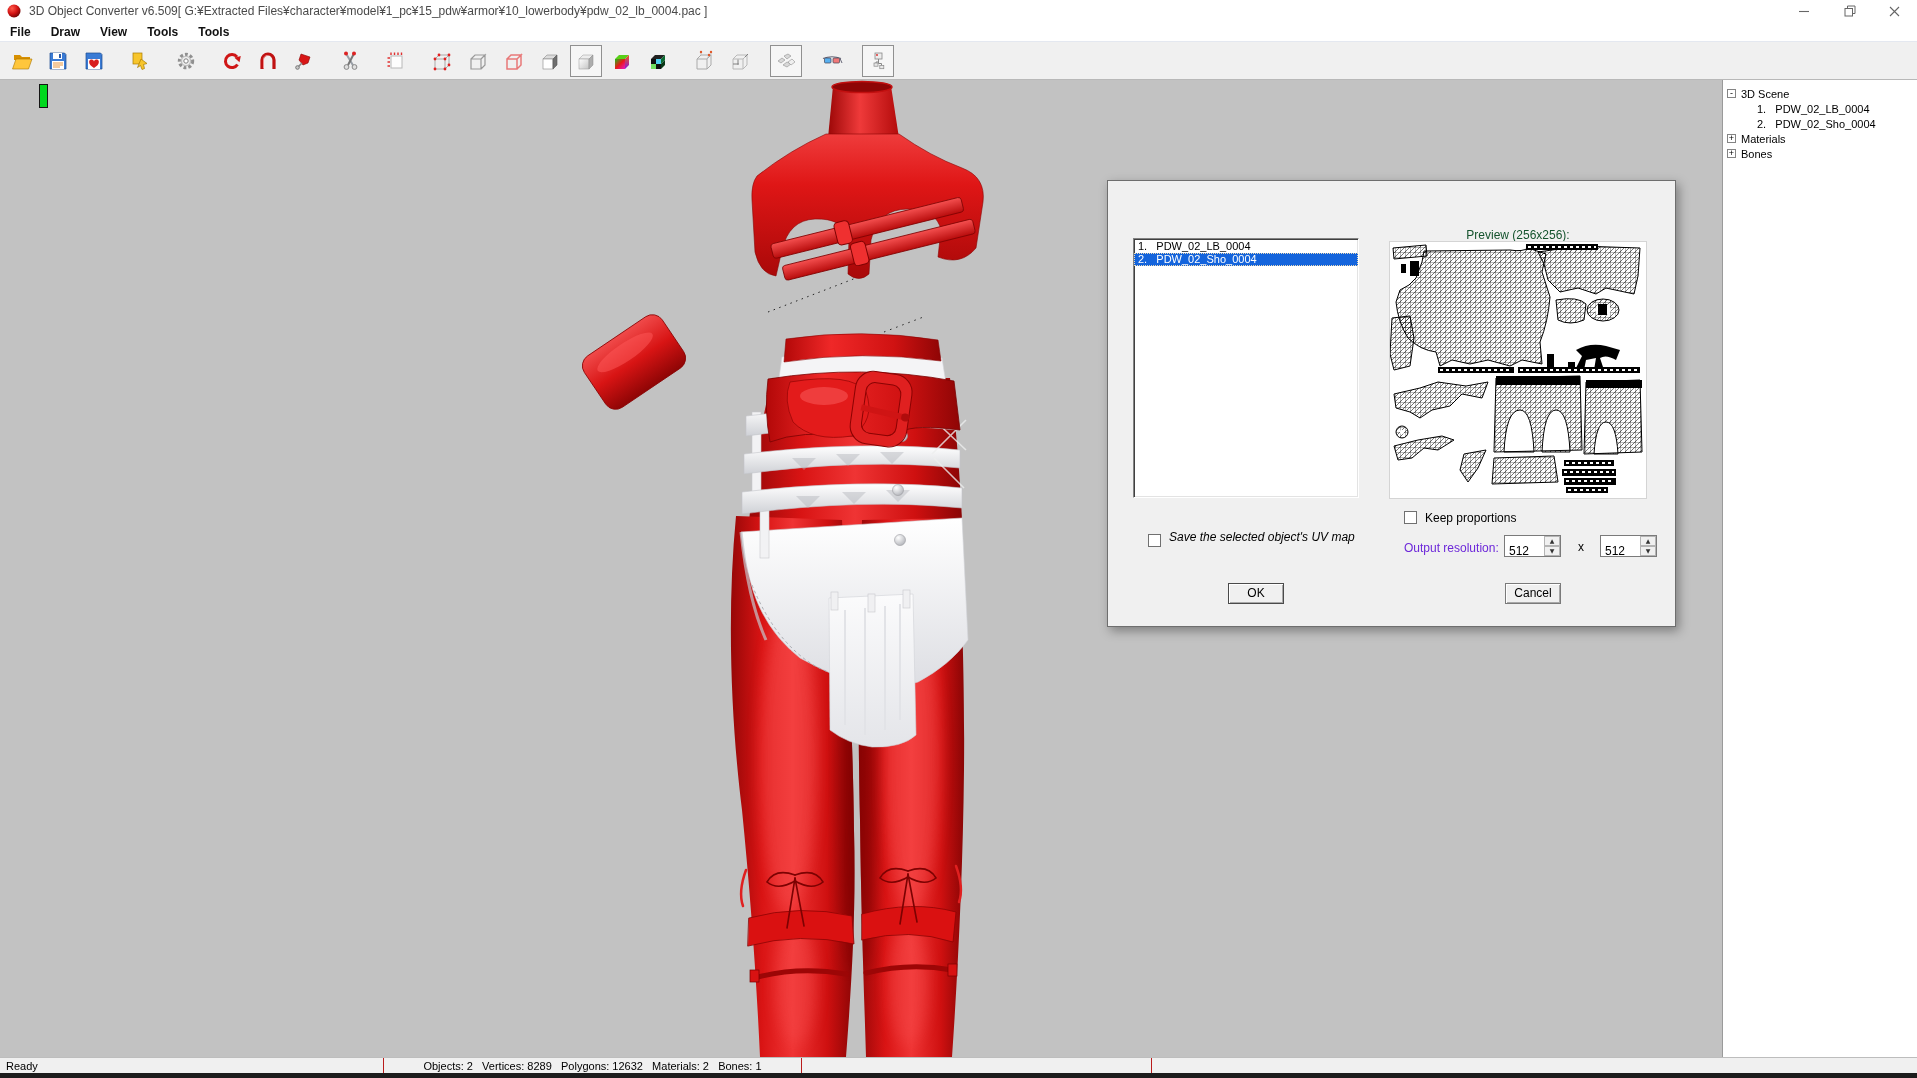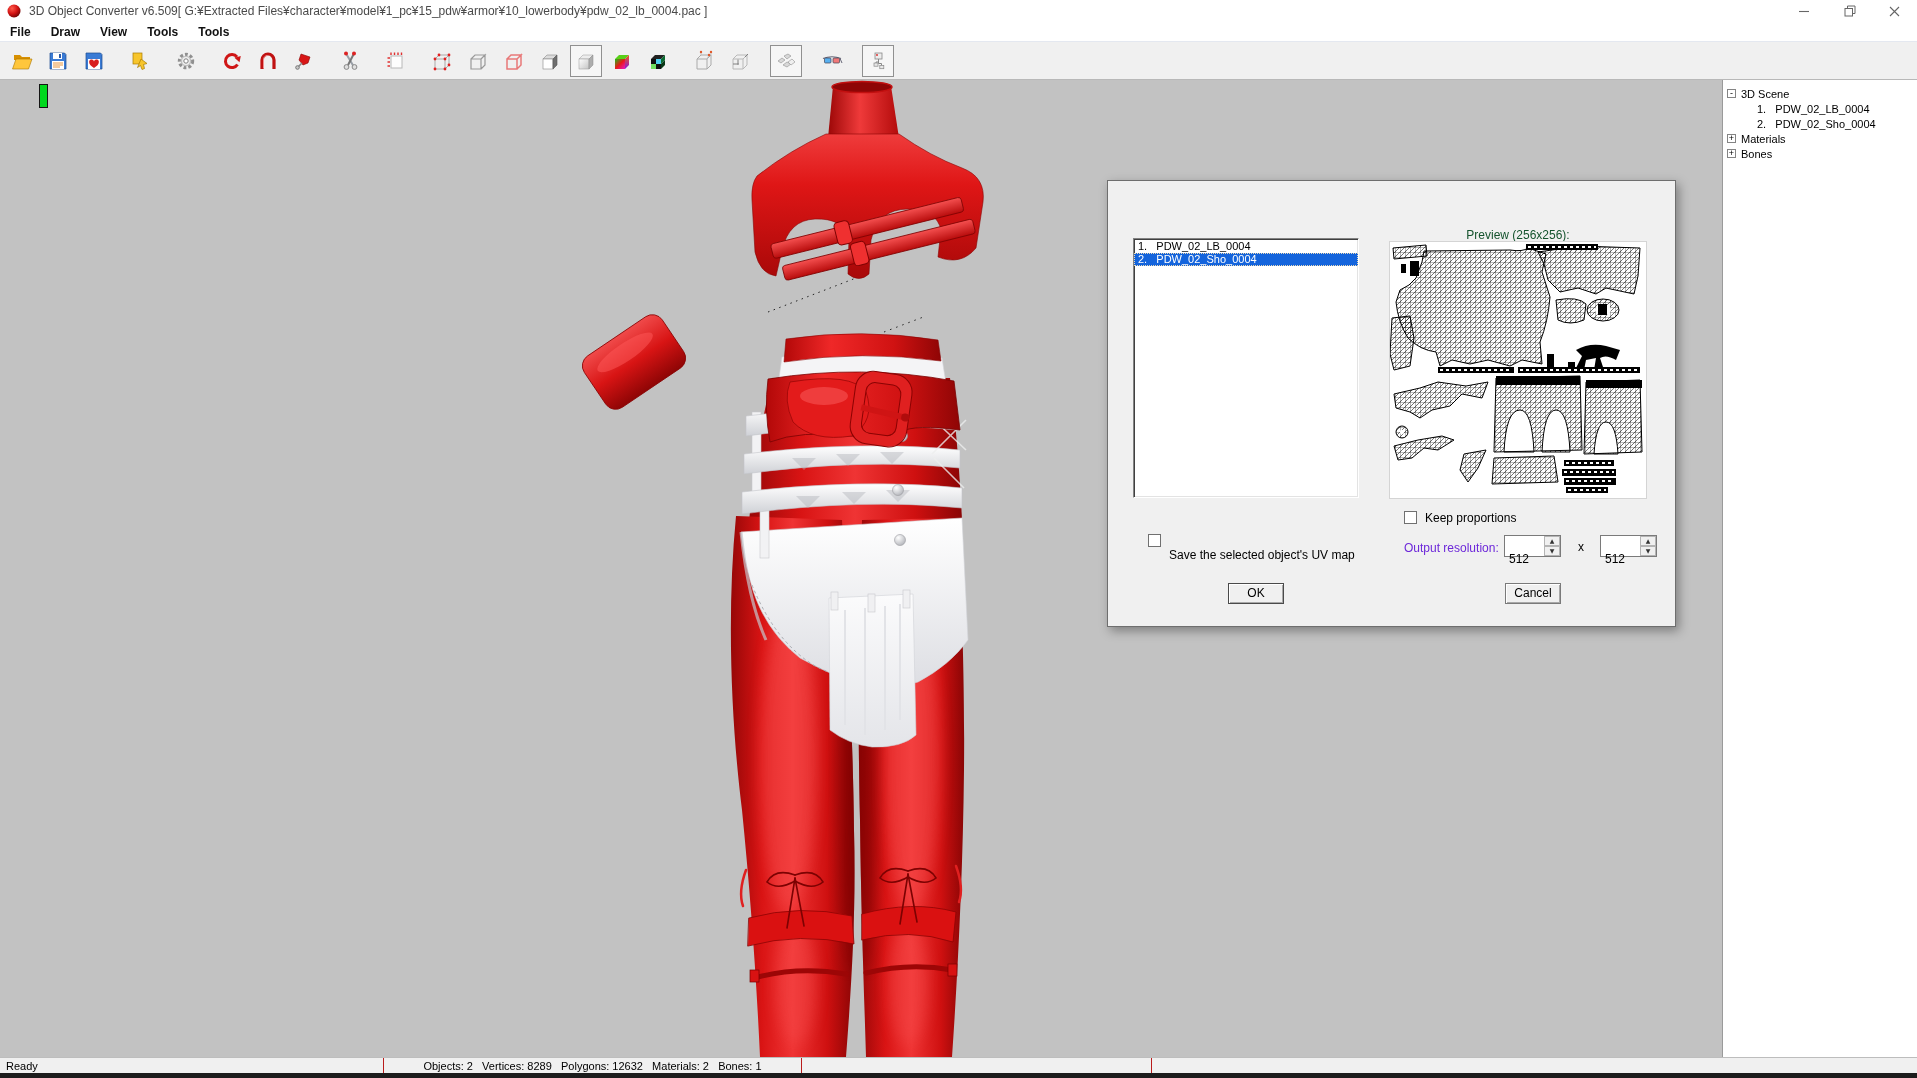--- a/index.html
+++ b/index.html
@@ -53,21 +53,21 @@
   .dlg-close { position:absolute; right:0; top:0; width:45px; height:30px; display:flex; align-items:center; justify-content:center; font-size:17px; color:#222; }
   .listbox { position:absolute; left:25px; top:57px; width:226px; height:260px; background:#fff; border:1px solid; border-color:#828282 #fff #fff #828282; box-shadow:inset 1px 1px 0 #404040, inset -1px -1px 0 #e3e3e3; overflow:hidden; padding-top:1px; }
   .lb-item { height:13px; line-height:13px; font-size:11px; padding-left:4px; white-space:pre; color:#000; }
   .lb-item.sel { background:#1464dc; color:#fff; outline:1px dotted rgba(255,230,180,.9); outline-offset:-1px; }
   .preview-label { position:absolute; left:282px; top:37px; width:256px; text-align:center; font-size:12px; color:#14532d;margin-top:10px; }
   .preview-box { position:absolute; left:281px; top:60px; width:258px; height:258px; border:1px solid #d4d4d4; background:#fff; }
   .chk { position:absolute; width:13px; height:13px; background:#fff; border:1px solid #707070; }
   .chk-label { position:absolute; font-size:12px; color:#000; white-space:pre; }
   .res-label { position:absolute; left:296px; top:360px; font-size:12px; color:#6d28d9; }
   .spin { position:absolute; top:354px; width:57px; height:22px; background:#fff; border:1px solid #7a7a7a; }
-  .spin input { position:absolute; left:0; top:12px; width:39px; height:20px; border:none; outline:none; font-family:"Liberation Sans",sans-serif; font-size:12px; padding:2px 0 0 4px; background:transparent; }
+  .spin input { position:absolute; left:0; top:4px; width:39px; height:20px; border:none; outline:none; font-family:"Liberation Sans",sans-serif; font-size:12px; padding:2px 0 0 4px; background:transparent; }
   .spin-arrows { position:absolute; right:0; top:0; width:16px; height:20px; display:flex; flex-direction:column; }
   .spin-btn { flex:1; background:#f0f0f0; border:1px solid #b4b4b4; font-size:6px; line-height:8px; text-align:center; color:#333; font-family:"DejaVu Sans",sans-serif; }
   .times { position:absolute; left:470px; top:359px; font-size:12px; }
   .btn95 { position:absolute; top:402px; width:56px; height:21px; background:#f0f0f0; border:1px solid #7a7a7a; box-shadow:inset 1px 1px 0 #fff, inset -1px -1px 0 #a8a8a8; font-size:12px; text-align:center; line-height:19px; color:#000; }
   .btn-ok { left:120px; border-color:#4a4a4a; }
   .btn-cancel { left:397px; }
 </style>
 </head>
 <body>
 
@@ -594,21 +594,21 @@
           <path d="M130 128 H248"></path>
         <path d="M176 221 H222"></path>
           <path d="M174 230 H224"></path>
           <path d="M176 239 H224"></path>
           <path d="M178 248 H216"></path>
       </g>
     </svg>
   </div>
 
   <span class="chk" style="left:40px; top:353px;"></span>
-  <span class="chk-label" style="left:61px; top:367px;">Save the selected object's UV map</span>
+  <span class="chk-label" style="left:61px; top:349px;font-style:italic;">Save the selected object's UV map</span>
 
   <span class="chk" style="left:296px; top:330px;"></span>
   <span class="chk-label" style="left:317px; top:330px;">Keep proportions</span>
 
   <span class="res-label">Output resolution:</span>
 
   <div class="spin" style="left:396px;">
     <input value="512" style="">
     <div class="spin-arrows">
       <div class="spin-btn">▲</div>

